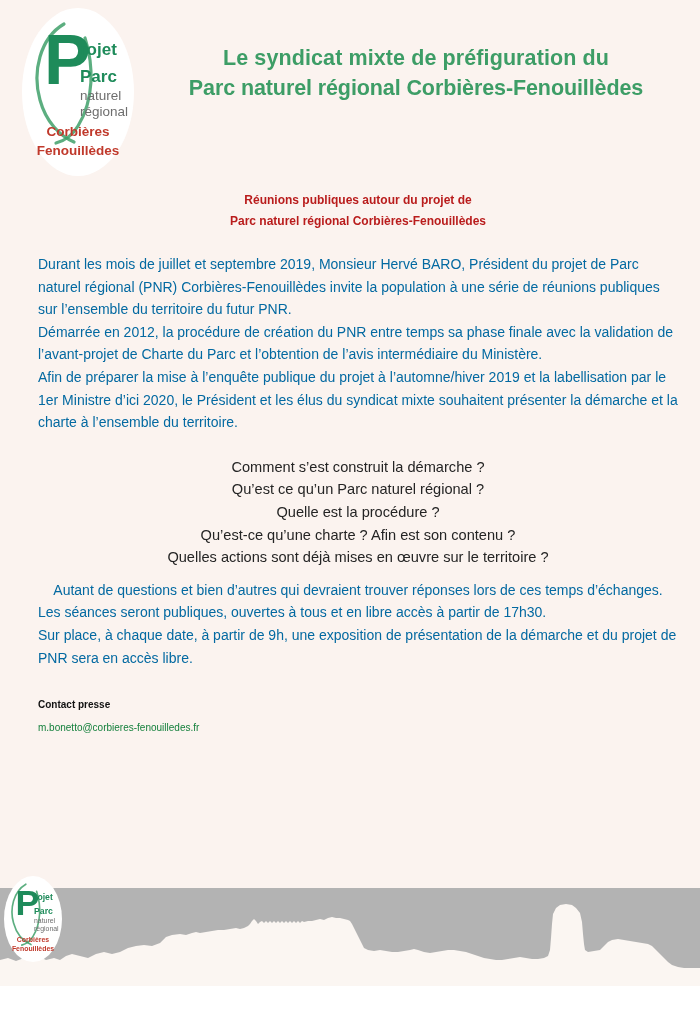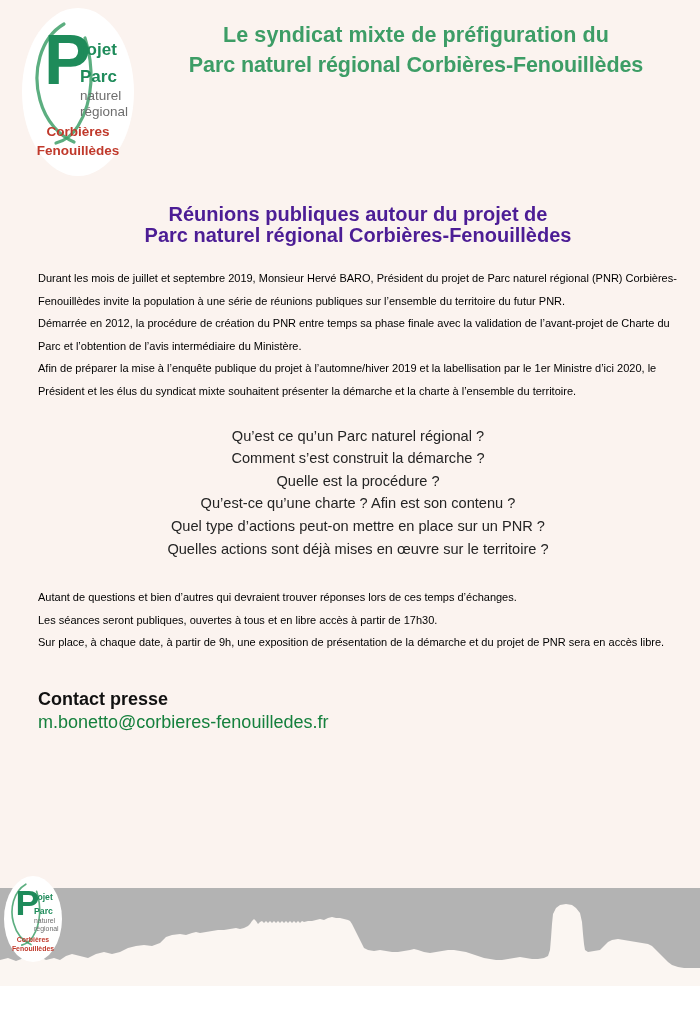--- a/index.html
+++ b/index.html
@@ -42,21 +42,21 @@
   }
   .logo-svg {
     position: absolute;
     left: 0;
     top: 0;
   }
 
   .header-title {
     position: absolute;
     left: 140px;
-    top: 20px;
+    top: 43px;
     width: 552px;
     text-align: center;
     color: #3d9d66;
     font-size: 21.5px;
     font-weight: 600;
     line-height: 30px;
     letter-spacing: 0.1px;
   }
   .header-title .line2 {
     display: block;
@@ -70,48 +70,48 @@
   }
   .dateline {
     font-size: 14.6px;
     line-height: 20px;
     margin-top: 18px;
     color: #242424;
   }
   .subject {
     text-align: center;
     font-weight: bold;
-    font-size: 20px;
+    font-size: 12px;
     line-height: 21px;
-    margin-top: 22px;
-    color: #4c1d95;
+    margin-top: 8px;
+    color: #b91c1c;
   }
   .para {
-    font-size: 11px;
+    font-size: 14px;
     line-height: 22.6px;
-    color: #000000;
+    color: #0369a1;
     text-align: left;
   }
   .para-block-1 { margin-top: 21px; }
   .para-block-2 { margin-top: 0px; }
 
   .questions {
     margin-top: 22px;
     text-align: center;
     font-size: 14.6px;
     line-height: 22.6px;
     color: #242424;
   }
   .questions .q { display: block; }
 
-  .para-block-3 { margin-top: 26px; }
+  .para-block-3 { margin-top: 10px; text-align: center; }
 
   .contact {
-    margin-top: 34px;
-    font-size: 18px;
+    margin-top: 25px;
+    font-size: 10px;
     line-height: 22.6px;
   }
   .contact-title {
     font-weight: bold;
     color: #111111;
   }
   .contact-email { color: #15803d; }
 
   
   .footer {
@@ -192,25 +192,24 @@
     <div class="subject">
       <span>Réunions publiques autour du projet de</span><br>
       <span>Parc naturel régional Corbières-Fenouillèdes</span>
     </div>
 
     <div class="para para-block-1">Durant les mois de juillet et septembre 2019, Monsieur Hervé BARO, Président du projet de Parc naturel régional (PNR) Corbières-Fenouillèdes invite la population à une série de réunions publiques sur l’ensemble du territoire du futur PNR.</div>
     <div class="para para-block-2">Démarrée en 2012, la procédure de création du PNR entre temps sa phase finale avec la validation de l’avant-projet de Charte du Parc et l’obtention de l’avis intermédiaire du Ministère.</div>
     <div class="para para-block-2">Afin de préparer la mise à l’enquête publique du projet à l’automne/hiver 2019 et la labellisation par le 1er Ministre d’ici 2020, le Président et les élus du syndicat mixte souhaitent présenter la démarche et la charte à l’ensemble du territoire.</div>
 
     <div class="questions">
+      <span class="q">Comment s’est construit la démarche ?</span>
       <span class="q">Qu’est ce qu’un Parc naturel régional ?</span>
-      <span class="q">Comment s’est construit la démarche ?</span>
       <span class="q">Quelle est la procédure ?</span>
       <span class="q">Qu’est-ce qu’une charte ? Afin est son contenu ?</span>
-      <span class="q">Quel type d’actions peut-on mettre en place sur un PNR ?</span>
       <span class="q">Quelles actions sont déjà mises en œuvre sur le territoire ?</span>
     </div>
 
     <div class="para para-block-3">Autant de questions et bien d’autres qui devraient trouver réponses lors de ces temps d’échanges.</div>
     <div class="para para-block-2">Les séances seront publiques, ouvertes à tous et en libre accès à partir de 17h30.</div>
     <div class="para para-block-2">Sur place, à chaque date, à partir de 9h, une exposition de présentation de la démarche et du projet de PNR sera en accès libre.</div>
 
     <div class="contact">
       <div class="contact-title">Contact presse</div>
       <div class="contact-email">m.bonetto@corbieres-fenouilledes.fr</div>

